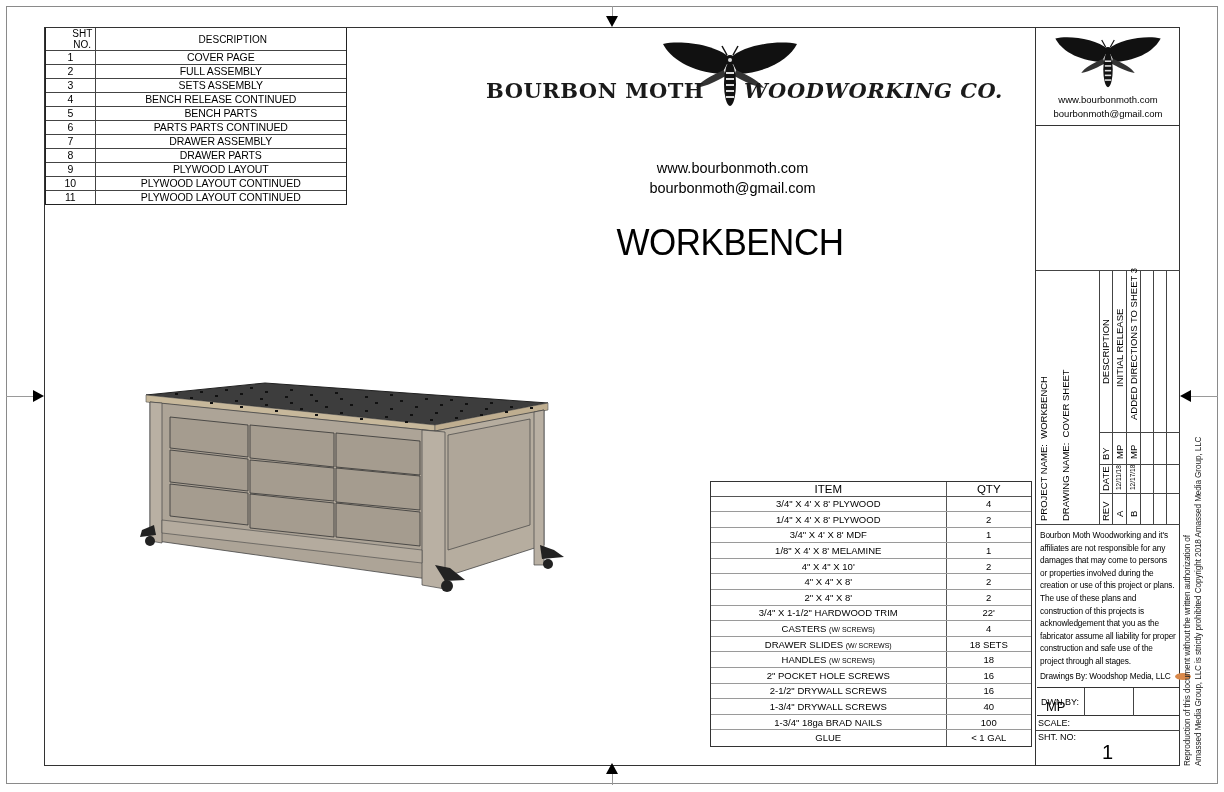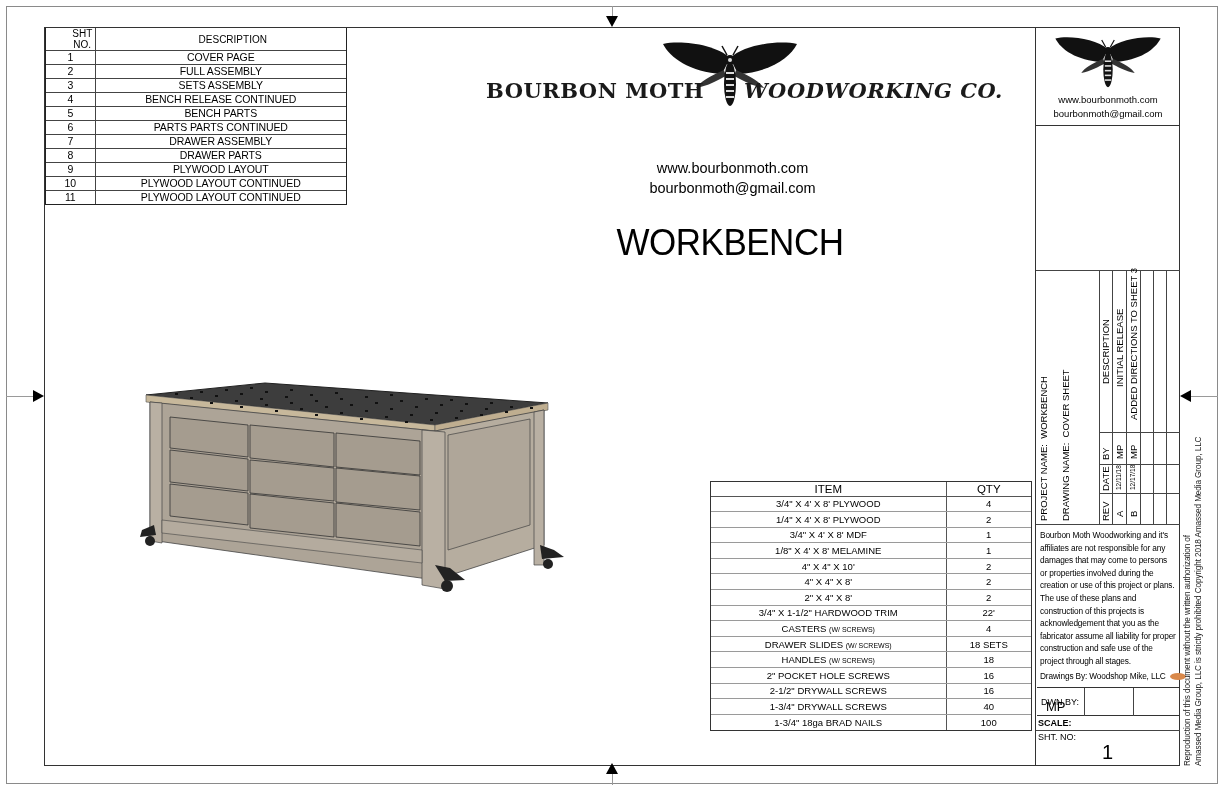--- a/index.html
+++ b/index.html
@@ -316,20 +316,24 @@
           <td class="q">16</td>
         </tr>
       <tr>
           <td><span>1-3/4" DRYWALL SCREWS</span></td>
           <td class="q">40</td>
         </tr>
       <tr>
           <td><span>1-3/4" 18ga BRAD NAILS</span></td>
           <td class="q">100</td>
         </tr>
+      <tr>
+          <td><span>GLUE</span></td>
+          <td class="q">&lt; 1 GAL</td>
+        </tr>
     </tbody>
   </table>
 </div>
 
 <div class="abs tb">
   <div class="abs tb-logo">
     <div style="margin:4px auto 0; width:110px;">
       <svg width="110" height="62" viewBox="0 0 140 72">
         <path d="M70 20 C55 6 20 2 3 6 C10 20 30 34 62 36 Z" fill="#111"></path>
         <path d="M70 20 C85 6 120 2 137 6 C130 20 110 34 78 36 Z" fill="#111"></path>
@@ -376,31 +380,31 @@
   <div class="vtext" style="left:78px;top:432px;">MP</div>
   <div class="vtext" style="left:78px;top:360px;">INITIAL RELEASE</div>
 
   <div class="vtext" style="left:92px;top:490px;">B</div>
   <div class="vtext" style="left:93px;top:463px;font-size:6.5px;">12/17/18</div>
   <div class="vtext" style="left:92px;top:432px;">MP</div>
   <div class="vtext" style="left:92px;top:393px;">ADDED DIRECTIONS TO SHEET 3</div>
 
   <div class="abs disclaimer">Bourbon Moth Woodworking and it's affiliates are not responsible for any damages that may come to persons or properties involved during the creation or use of this project or plans.  The use of these plans and construction of this projects is acknowledgement that you as the fabricator assume all liability for proper construction and safe use of the project through all stages.</div>
   <div class="abs drawings-by">
-    <span>Drawings By: Woodshop Mike, LLC</span>
+    <span>Drawings By: Woodshop Media, LLC</span>
     <span style="display:inline-block;width:16px;height:7px;background:#d9894b;border-radius:50%;vertical-align:middle;margin-left:2px;"></span>
   </div>
 
   <div class="abs dwn">
     <div class="vcol" style="left:47px;top:0;height:28px;"></div>
     <div class="vcol" style="left:96px;top:0;height:28px;"></div>
     <div class="abs" style="left:4px;top:9px;font-size:9px;">DWN BY:</div>
     <div class="abs" style="left:9px;top:11px;font-size:13px;">MP</div>
   </div>
-  <div class="abs" style="left:2px;top:691px;font-size:9px;font-weight:bold;">SCALE:</div>
+  <div class="abs" style="left:2px;top:691px;font-size:9px;">SCALE:</div>
   <div class="hline" style="left:0;top:703px;width:144px;"></div>
   <div class="abs" style="left:2px;top:705px;font-size:9px;">SHT. NO:</div>
   <div class="abs" style="left:66px;top:714px;font-size:20px;">1</div>
 </div>
 
 <div class="abs copyright">
   <div>Reproduction of this document without the written authorization of</div>
   <div>Amassed Media Group, LLC is strictly prohibited Copyright 2018 Amassed Media Group, LLC</div>
 </div>
 

